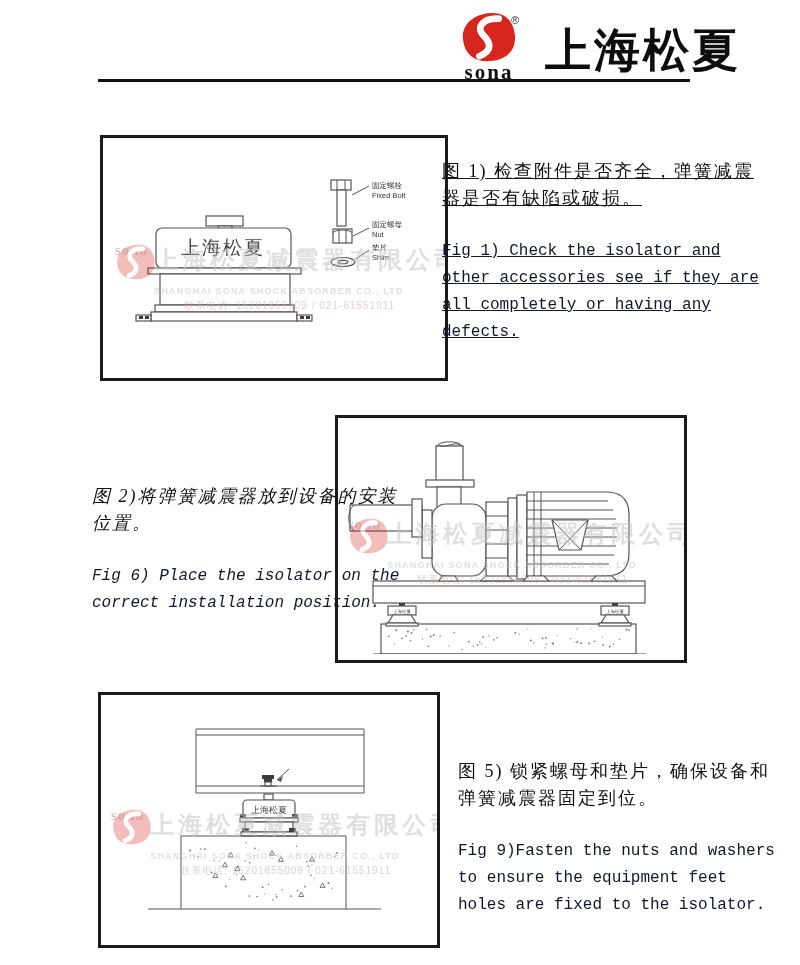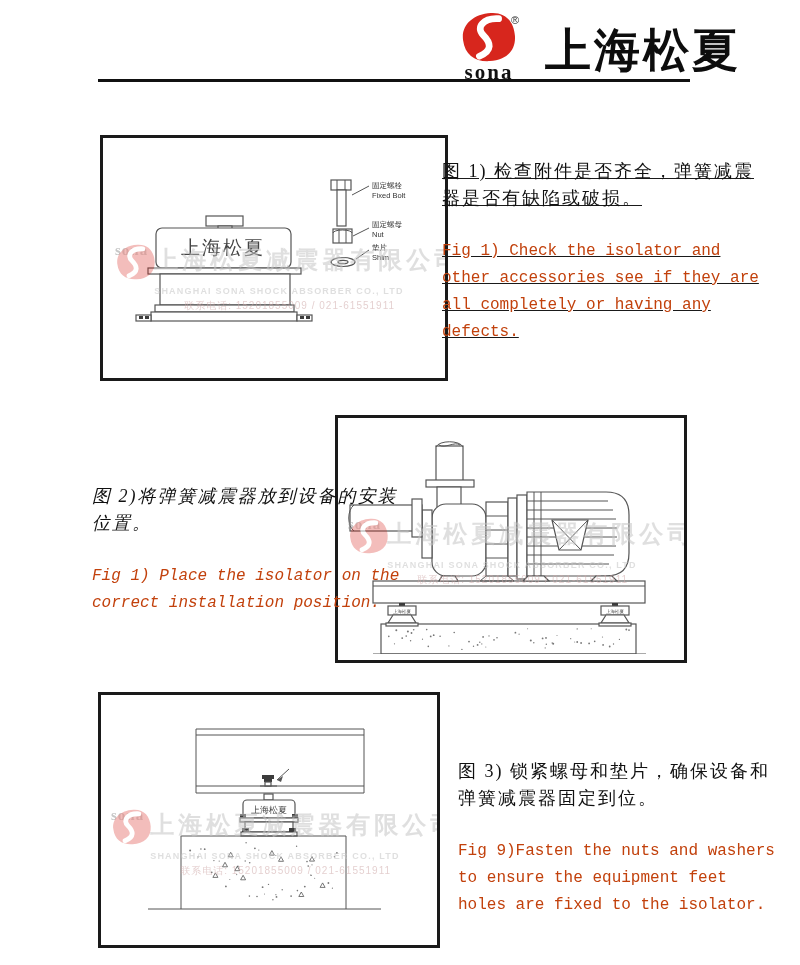--- a/index.html
+++ b/index.html
@@ -21,21 +21,21 @@
   #fig1-frame{left:100px;top:135px;width:342px;height:240px;}
   #fig2-frame{left:335px;top:415px;width:346px;height:242px;}
   #fig3-frame{left:98px;top:692px;width:336px;height:250px;}
   .fig-frame svg{position:absolute;left:0;top:0;}
 
   
   .caption{position:absolute;}
   .cap-cn{font-family:"Liberation Serif","DejaVu Serif",serif;font-size:18px;
           letter-spacing:2px;line-height:27px;color:#111;white-space:pre-line;}
   .cap-en{font-family:"Liberation Mono","DejaVu Sans Mono",monospace;font-size:16px;
-          line-height:27px;color:#c2410c;white-space:pre-line;margin-top:26px;}
+          line-height:27px;color:#0f172a;white-space:pre-line;margin-top:26px;}
   #fig1-caption{left:442px;top:158px;width:334px;text-decoration:underline;}
   #fig2-caption{left:92px;top:483px;width:340px;font-style:italic;}
   #fig3-caption{left:458px;top:758px;width:338px;}
 
   
   .watermark{position:absolute;display:flex;align-items:flex-start;gap:6px;
              pointer-events:none;opacity:.55;}
   .wm-logo{text-align:center;flex:0 0 auto;}
   .wm-sona{font-family:"Liberation Serif","DejaVu Serif",serif;font-weight:bold;
            font-size:15px;letter-spacing:1px;color:#9a9a9a;margin-top:-2px;}
@@ -287,21 +287,21 @@
         <div class="wm-cn">上海松夏减震器有限公司</div>
         <div class="wm-en">SHANGHAI SONA SHOCK ABSORBER CO., LTD</div>
         <div class="wm-phone">联系电话: 15201855009 / 021-61551911</div>
       </div>
     </div>
   </div>
 
   <div id="fig2-caption" class="caption">
     <div class="cap-cn">图 2)将弹簧减震器放到设备的安装
 位置。</div>
-    <div class="cap-en">Fig 1) Place the isolator on the
+    <div class="cap-en">Fig 6) Place the isolator on the
 correct installation position.</div>
   </div>
 
   <div id="fig3-frame" class="fig-frame">
     <svg width="330" height="244" viewBox="0 0 330 244">
 
       <g>
         <line x1="95" y1="34" x2="263" y2="34" class="thin"></line>
         <line x1="95" y1="40" x2="263" y2="40" class="thin"></line>
         <line x1="95" y1="91" x2="263" y2="91" class="thin"></line>
@@ -402,20 +402,20 @@
       </div>
       <div class="wm-text">
         <div class="wm-cn">上海松夏减震器有限公司</div>
         <div class="wm-en">SHANGHAI SONA SHOCK ABSORBER CO., LTD</div>
         <div class="wm-phone">联系电话: 15201855009 / 021-61551911</div>
       </div>
     </div>
   </div>
 
   <div id="fig3-caption" class="caption">
-    <div class="cap-cn">图 3) 锁紧螺母和垫片，确保设备和
+    <div class="cap-cn">图 5) 锁紧螺母和垫片，确保设备和
 弹簧减震器固定到位。</div>
     <div class="cap-en">Fig 9)Fasten the nuts and washers
 to ensure the equipment feet
 holes are fixed to the isolator.</div>
   </div>
 
 </div>
 
 </body></html>

